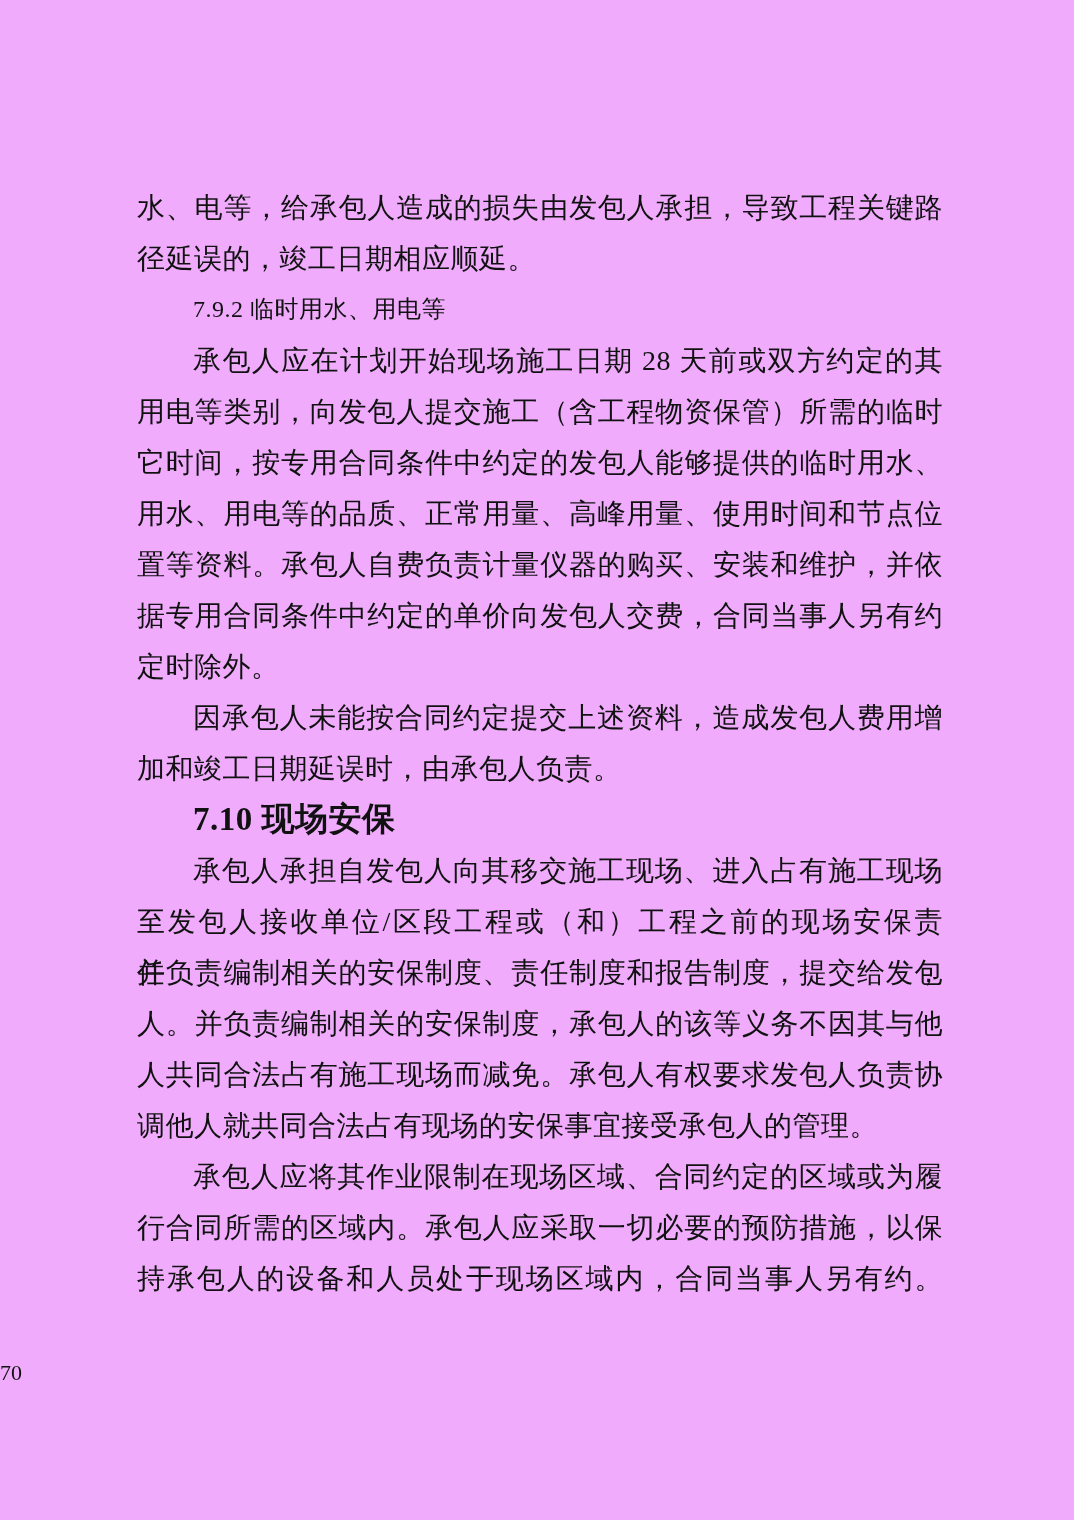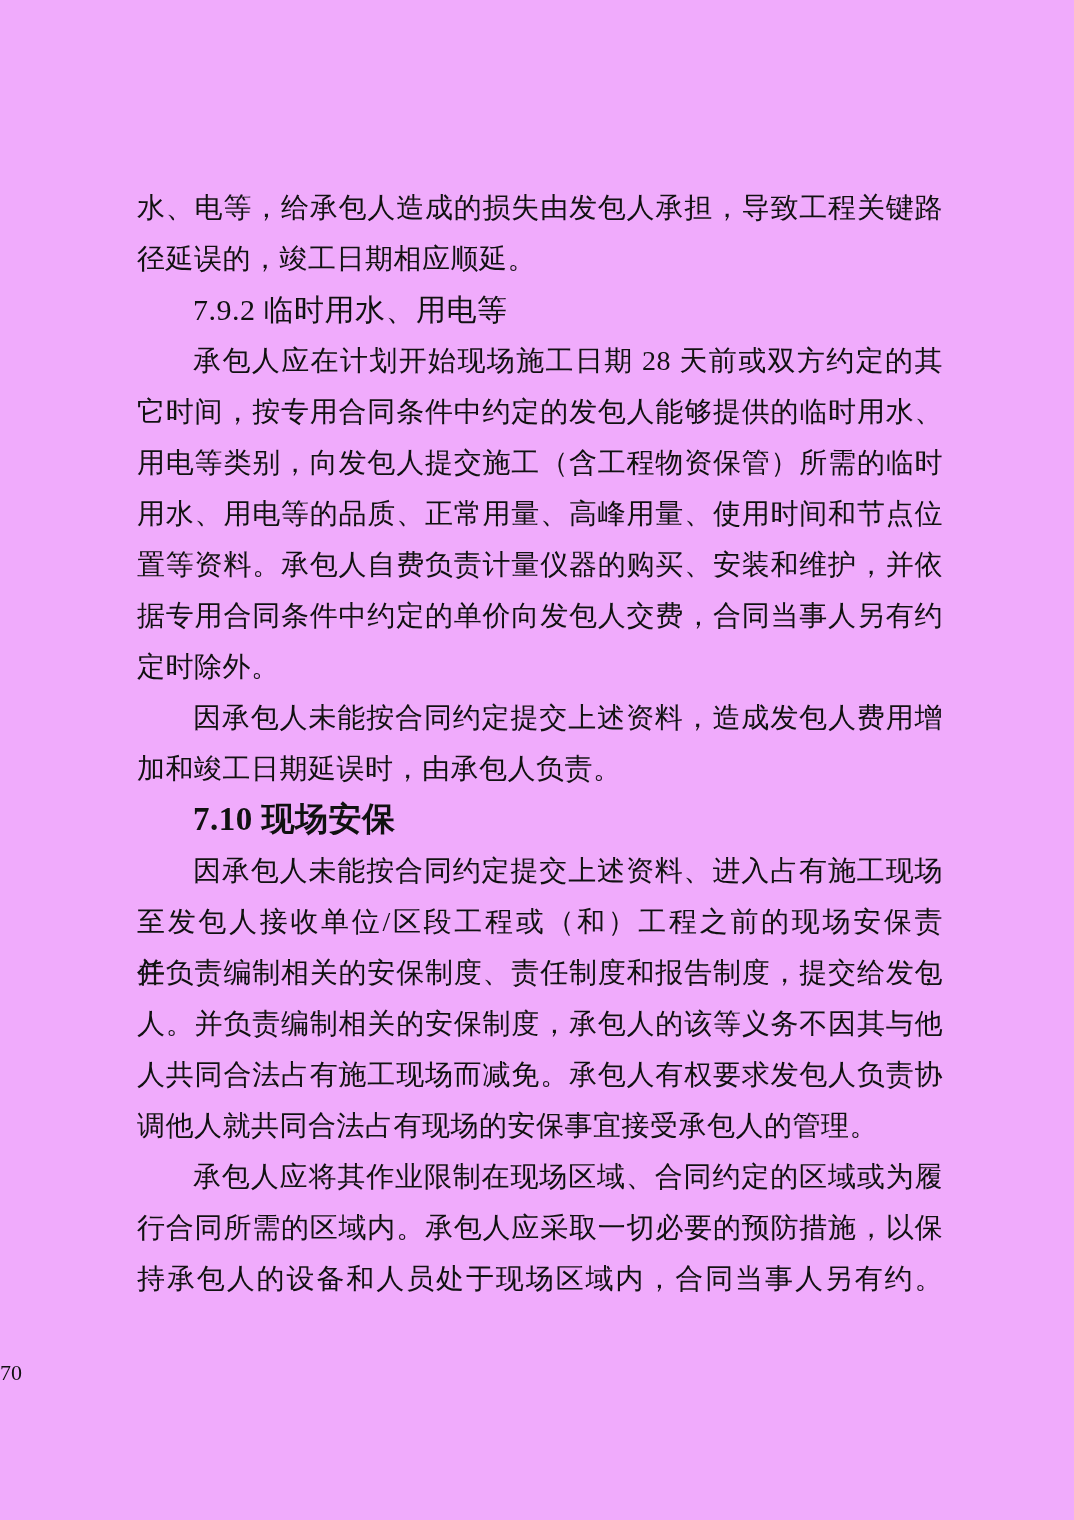--- a/index.html
+++ b/index.html
@@ -31,21 +31,21 @@
   }
   .indent {
     text-indent: 56px;
   }
   .fill {
     white-space: normal;
     text-align: justify;
     text-align-last: justify;
   }
   .heading {
-    font-size: 30px;
+    font-size: 24px;
   }
   .heading-bold {
     font-weight: 700;
     font-size: 33px;
     font-family: "Liberation Serif", "DejaVu Serif", serif;
   }
   .page-number {
     position: absolute;
     top: 1358px;
     left: 0;
@@ -59,30 +59,30 @@
 </style>
 </head>
 <body>
 
 <div class="page">
   <div class="text-block" id="lines">
       <div class="line fill">水、电等，给承包人造成的损失由发包人承担，导致工程关键路</div>
       <div class="line">径延误的，竣工日期相应顺延。</div>
       <div class="line indent heading">7.9.2 临时用水、用电等</div>
       <div class="line indent fill">承包人应在计划开始现场施工日期 28 天前或双方约定的其</div>
+      <div class="line fill">用电等类别，向发包人提交施工（含工程物资保管）所需的临时</div>
       <div class="line fill">它时间，按专用合同条件中约定的发包人能够提供的临时用水、</div>
-      <div class="line fill">用电等类别，向发包人提交施工（含工程物资保管）所需的临时</div>
       <div class="line fill">用水、用电等的品质、正常用量、高峰用量、使用时间和节点位</div>
       <div class="line fill">置等资料。承包人自费负责计量仪器的购买、安装和维护，并依</div>
       <div class="line fill">据专用合同条件中约定的单价向发包人交费，合同当事人另有约</div>
       <div class="line">定时除外。</div>
       <div class="line indent fill">因承包人未能按合同约定提交上述资料，造成发包人费用增</div>
       <div class="line">加和竣工日期延误时，由承包人负责。</div>
       <div class="line indent heading-bold">7.10 现场安保</div>
-      <div class="line indent fill">因承包人未能按合同约定提交上述资料、进入占有施工现场</div>
+      <div class="line indent fill">承包人承担自发包人向其移交施工现场、进入占有施工现场</div>
       <div class="line fill">至发包人接收单位/区段工程或（和）工程之前的现场安保责任，</div>
       <div class="line fill">并负责编制相关的安保制度、责任制度和报告制度，提交给发包</div>
       <div class="line fill">人。并负责编制相关的安保制度，承包人的该等义务不因其与他</div>
       <div class="line fill">人共同合法占有施工现场而减免。承包人有权要求发包人负责协</div>
       <div class="line">调他人就共同合法占有现场的安保事宜接受承包人的管理。</div>
       <div class="line indent fill">承包人应将其作业限制在现场区域、合同约定的区域或为履</div>
       <div class="line fill">行合同所需的区域内。承包人应采取一切必要的预防措施，以保</div>
       <div class="line fill">持承包人的设备和人员处于现场区域内，合同当事人另有约。</div>
     </div>
   <div class="page-number">70</div>

